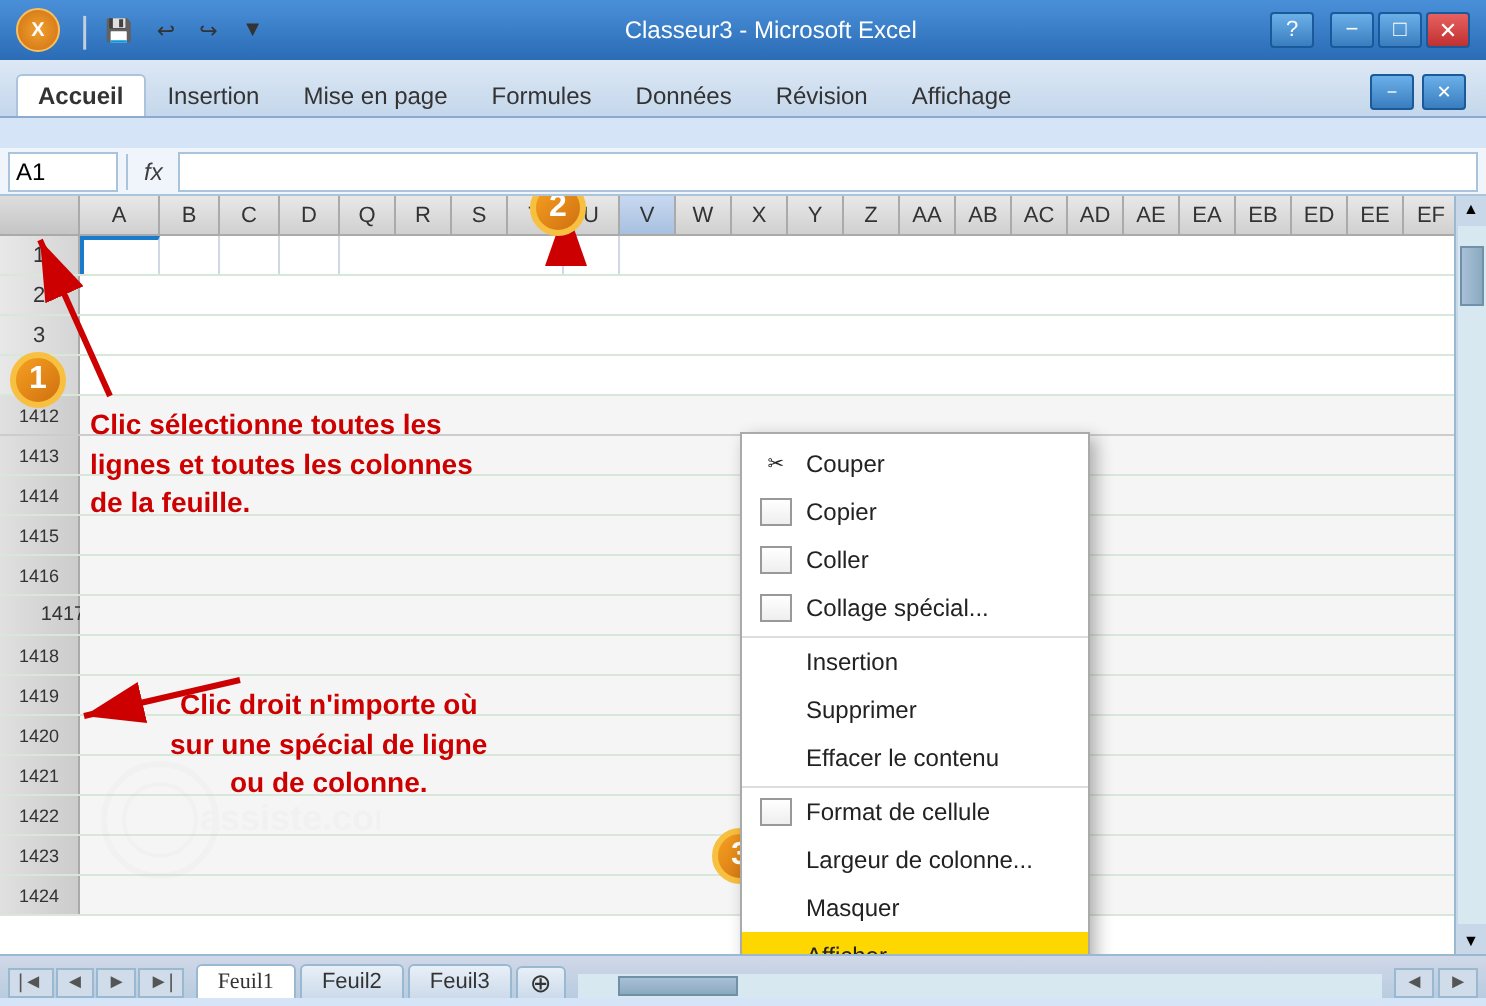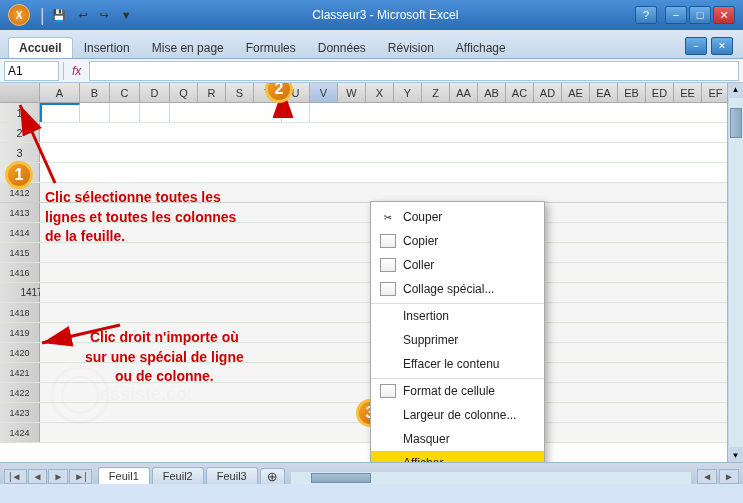--- a/index.html
+++ b/index.html
@@ -61,31 +61,32 @@
 
     
     .formula-bar {
       display: flex;
       align-items: center;
       height: 24px;
       background: #f0f5fb;
       border-bottom: 1px solid #aac4dc;
       padding: 0 4px;
       gap: 4px;
+      margin-top: 15px;
     }
     .cell-ref-box {
       width: 55px; height: 20px;
       border: 1px solid #aac4dc;
       background: white;
       font-size: 12px;
       padding: 0 3px;
       display: flex; align-items: center;
     }
     .formula-divider { width: 1px; height: 18px; background: #aac4dc; }
-    .fx-label { font-size: 12px; color: #be185d; font-style: italic; padding: 0 4px; }
+    .fx-label { font-size: 12px; color: #404040; font-style: italic; padding: 0 4px; }
     .formula-input {
       flex: 1; height: 20px;
       border: 1px solid #aac4dc;
       background: white;
       font-size: 12px;
       padding: 0 3px;
     }
     .col-headers {
       display: flex;
       background: linear-gradient(to bottom, #e8e8e8, #d0d0d0);
@@ -226,20 +227,21 @@
       border: 1px solid #9ab8d0;
       border-bottom: none;
       border-radius: 3px 3px 0 0;
       cursor: pointer;
       color: #333;
     }
     .sheet-tab.active {
       background: white;
       color: #333;
       font-weight: normal;
+      font-family: Liberation Serif, serif;
     }
     .tab-nav { display: flex; gap: 1px; align-items: center; margin-right: 4px; }
     .tab-nav-btn { font-size: 10px; cursor: pointer; color: #555; background: #d0dcea; border: 1px solid #9ab8d0; padding: 1px 4px; }
 
     
     .watermark {
       position: absolute;
       bottom: 30px;
       left: 50px;
       opacity: 0.2;

